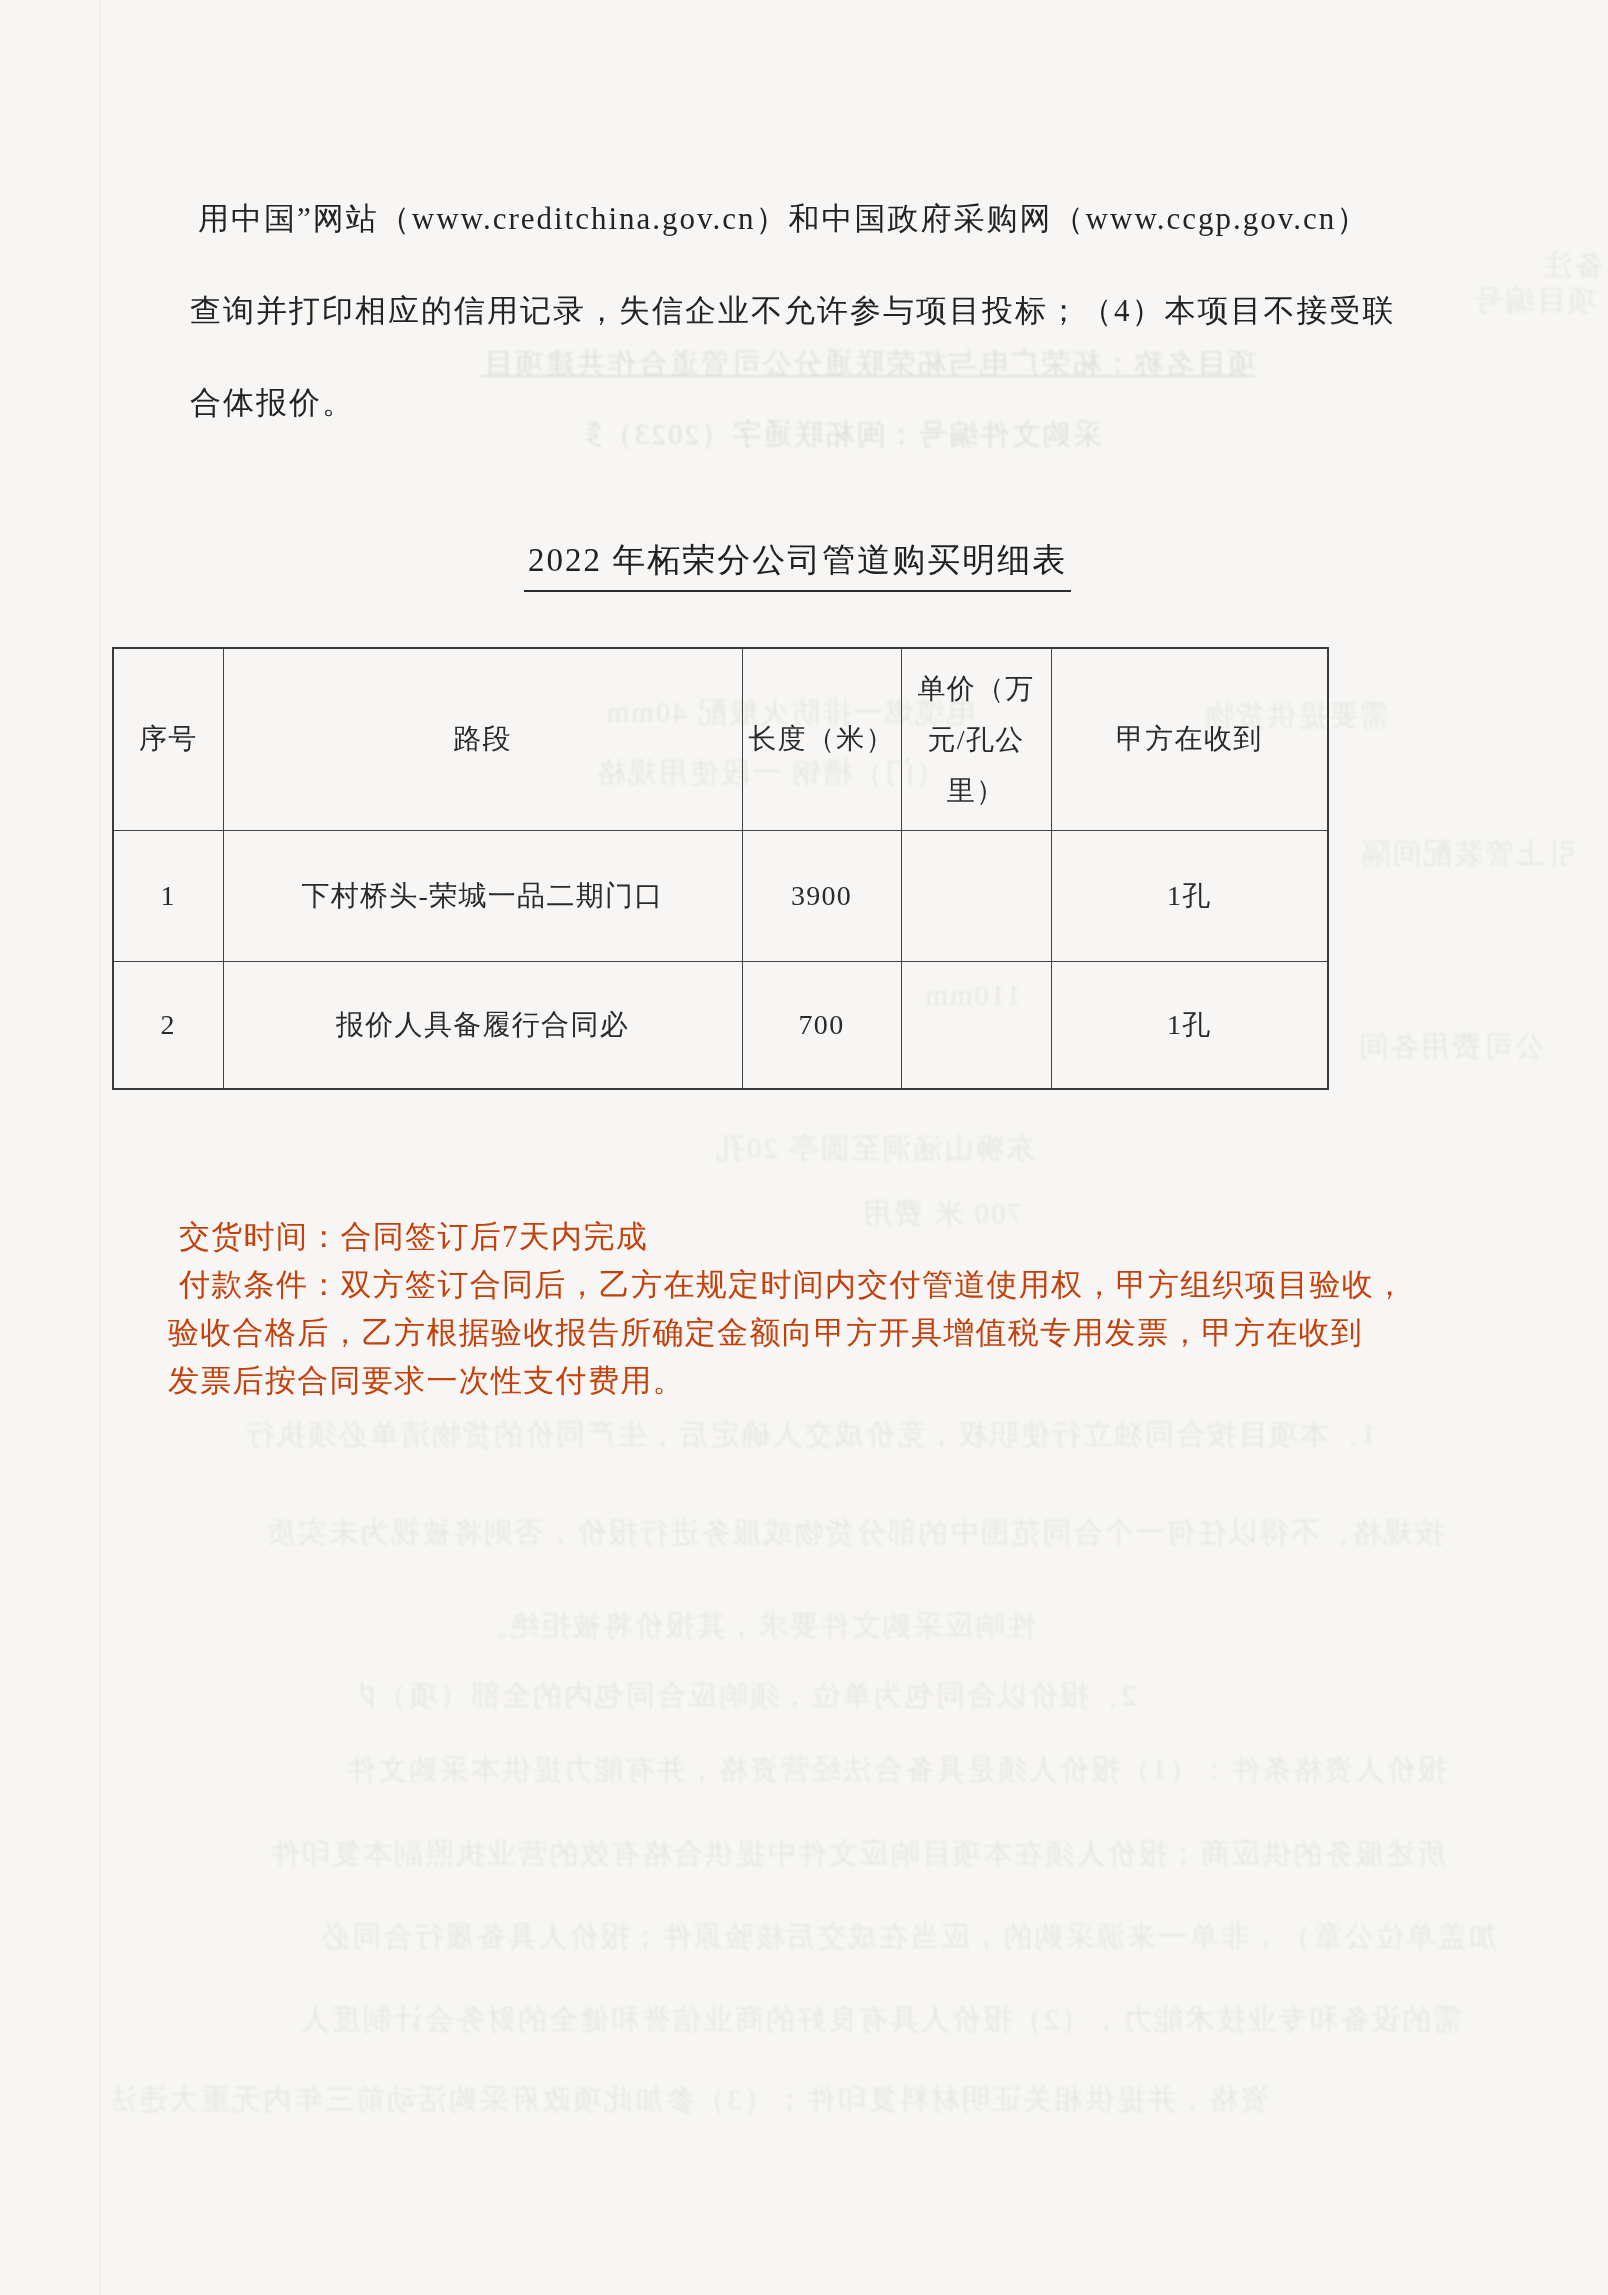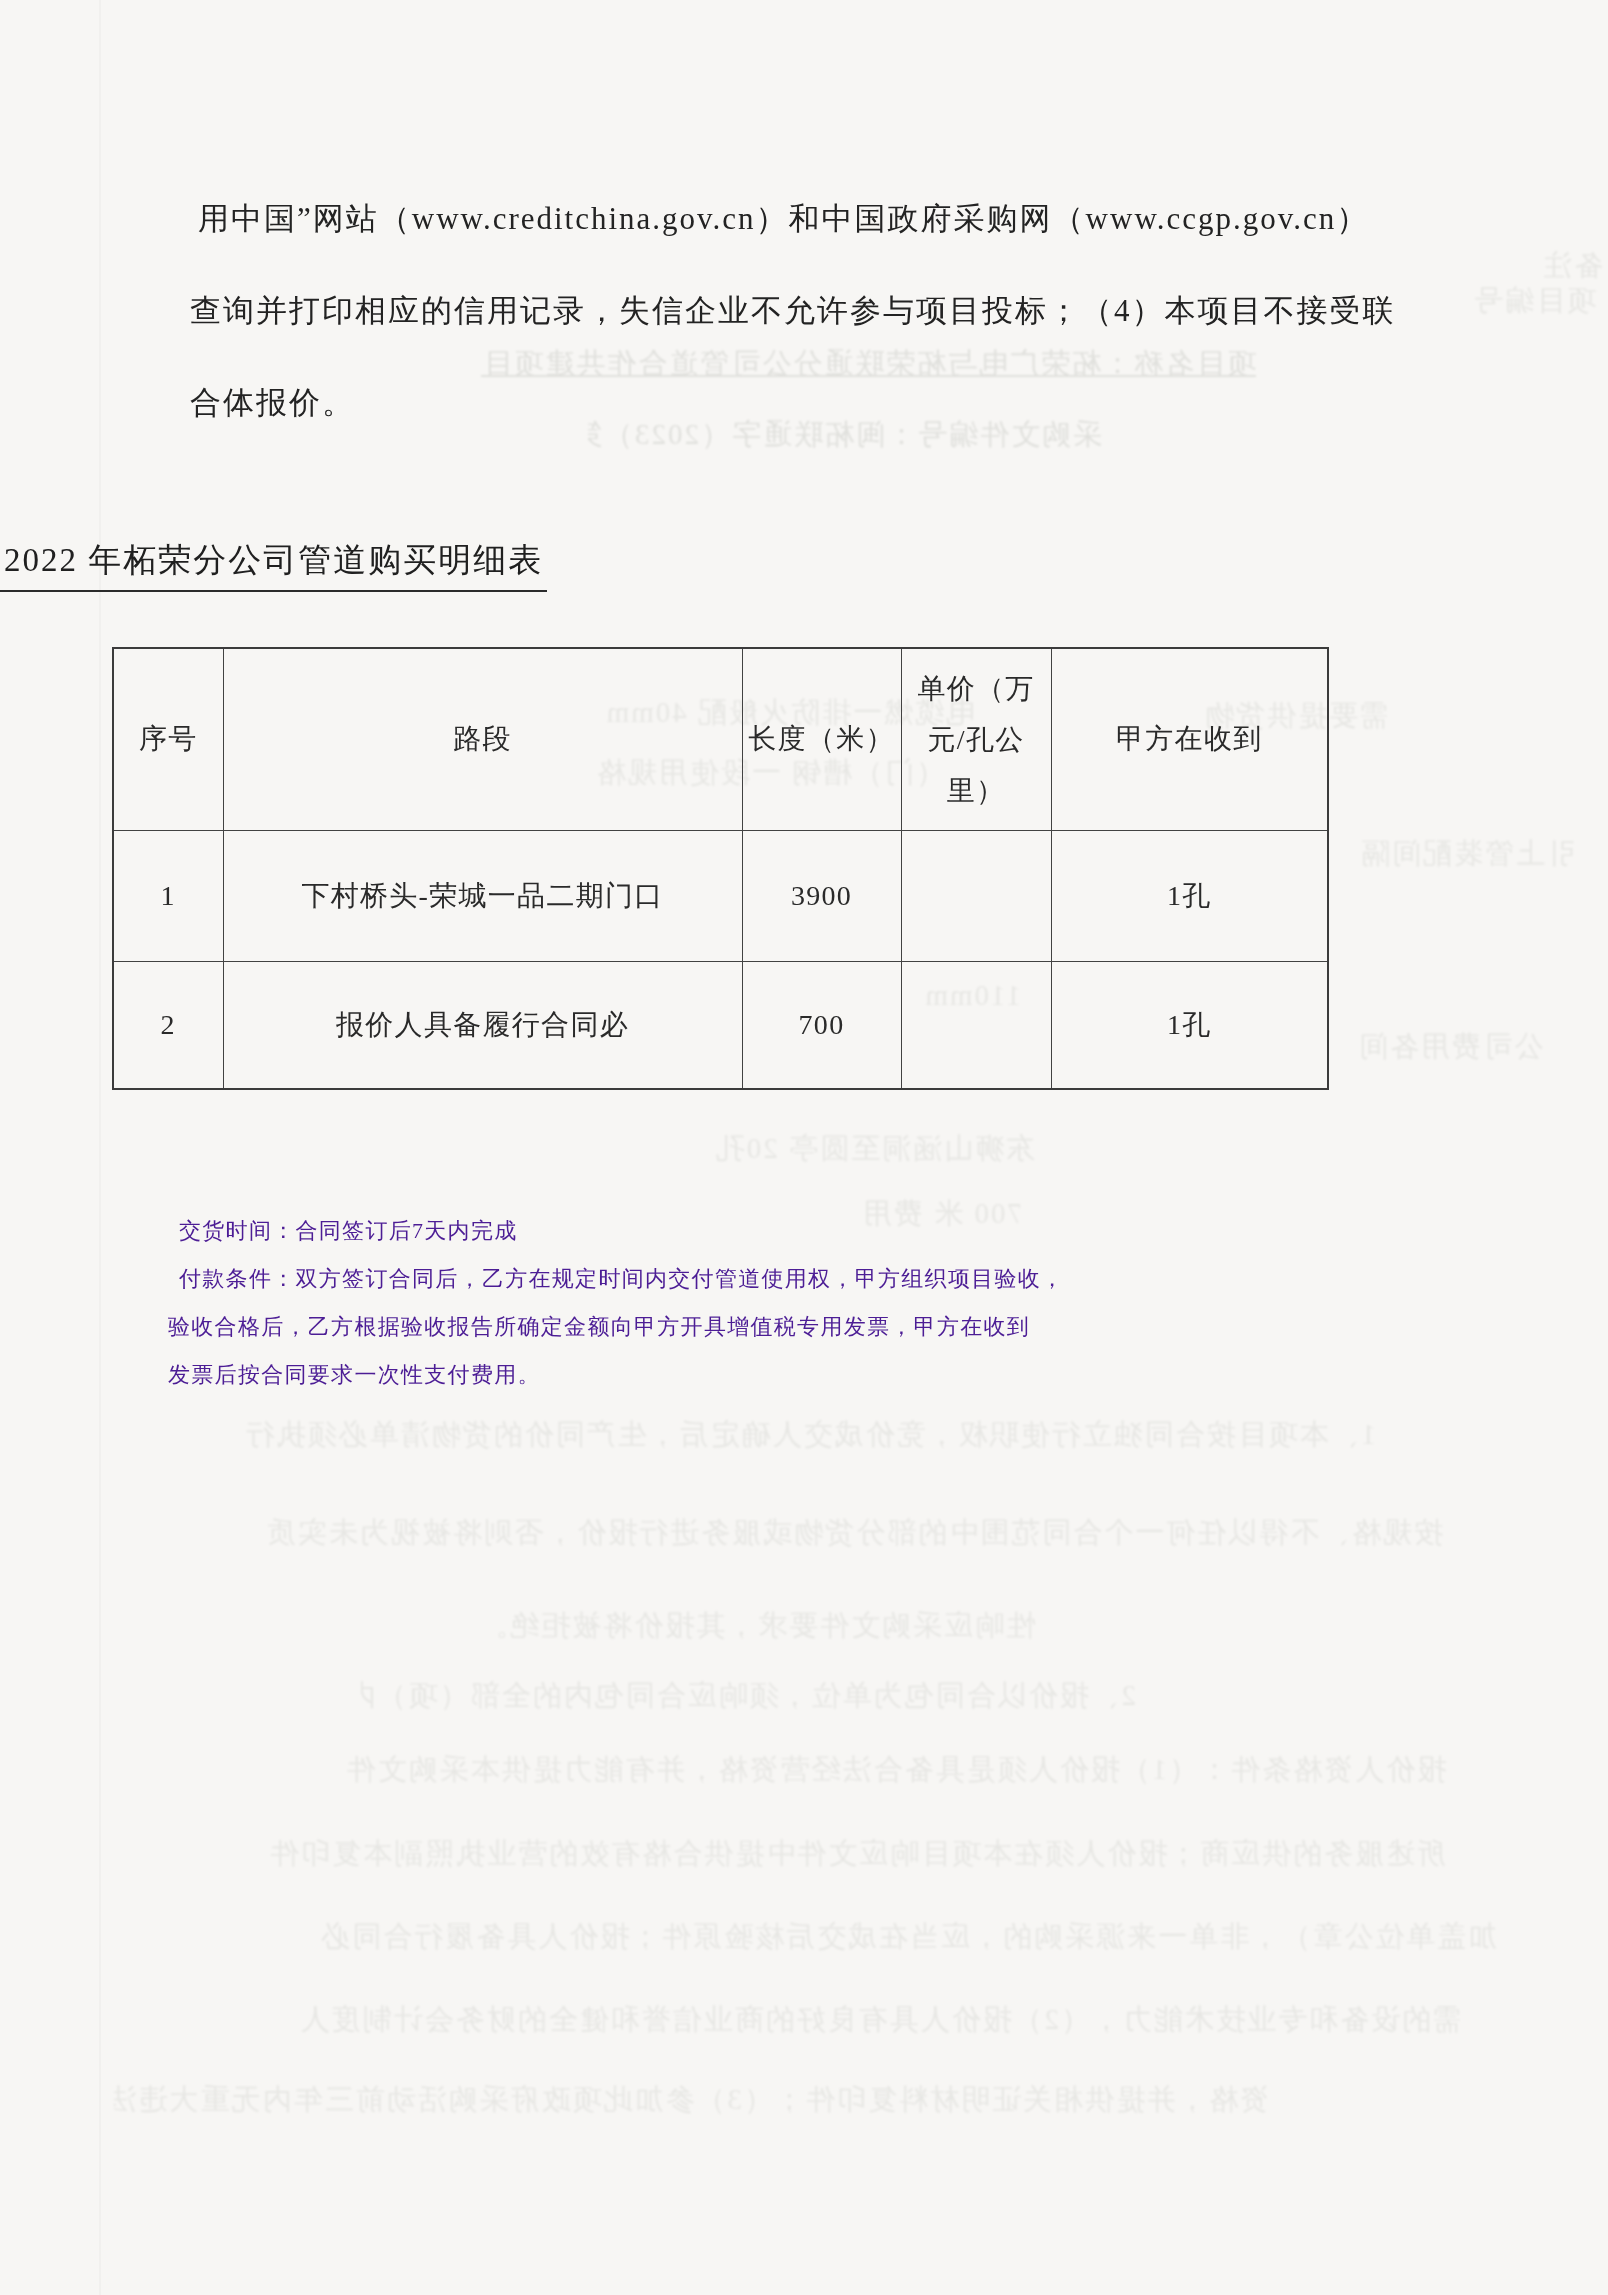--- a/index.html
+++ b/index.html
@@ -29,21 +29,22 @@
     font-size:31px;
     letter-spacing:2px;
     color:#232323;
   }
   .intro-1{left:190px;top:198px;margin-left:8px;}
   .intro-2{left:190px;top:290px;}
   .intro-3{left:190px;top:382px;}
 
   .title-wrap{
     position:absolute;
-    left:0;top:538px;width:1579px;
+    left:8px;top:538px;width:1579px;
+    text-align:center;
   }
   .doc-title{
     display:inline-block;
     font-size:33px;
     letter-spacing:2px;
     color:#202020;
     border-bottom:2px solid #2b2b2b;
     padding:0 4px 6.7px 4px;
   }
 
@@ -64,23 +65,23 @@
     color:#2a2a2a;
     letter-spacing:1.3px;
     padding:0;
   }
   tr.h-header{height:182px;}
   tr.h-row1{height:131px;}
   tr.h-row2{height:128px;}
   .unit-line{line-height:51px;}
 
   .terms-line{
-    font-size:22px;
+    font-size:31px;
     letter-spacing:1.3px;
-    color:#4c1d95;
+    color:#c2410c;
   }
   .terms-1{left:179px;top:1216px;}
   .terms-2{left:179px;top:1264px;}
   .terms-3{left:168px;top:1312px;}
   .terms-4{left:168px;top:1360px;}
 
   
   .ghost{
     position:absolute;
     color:#7e8379;

